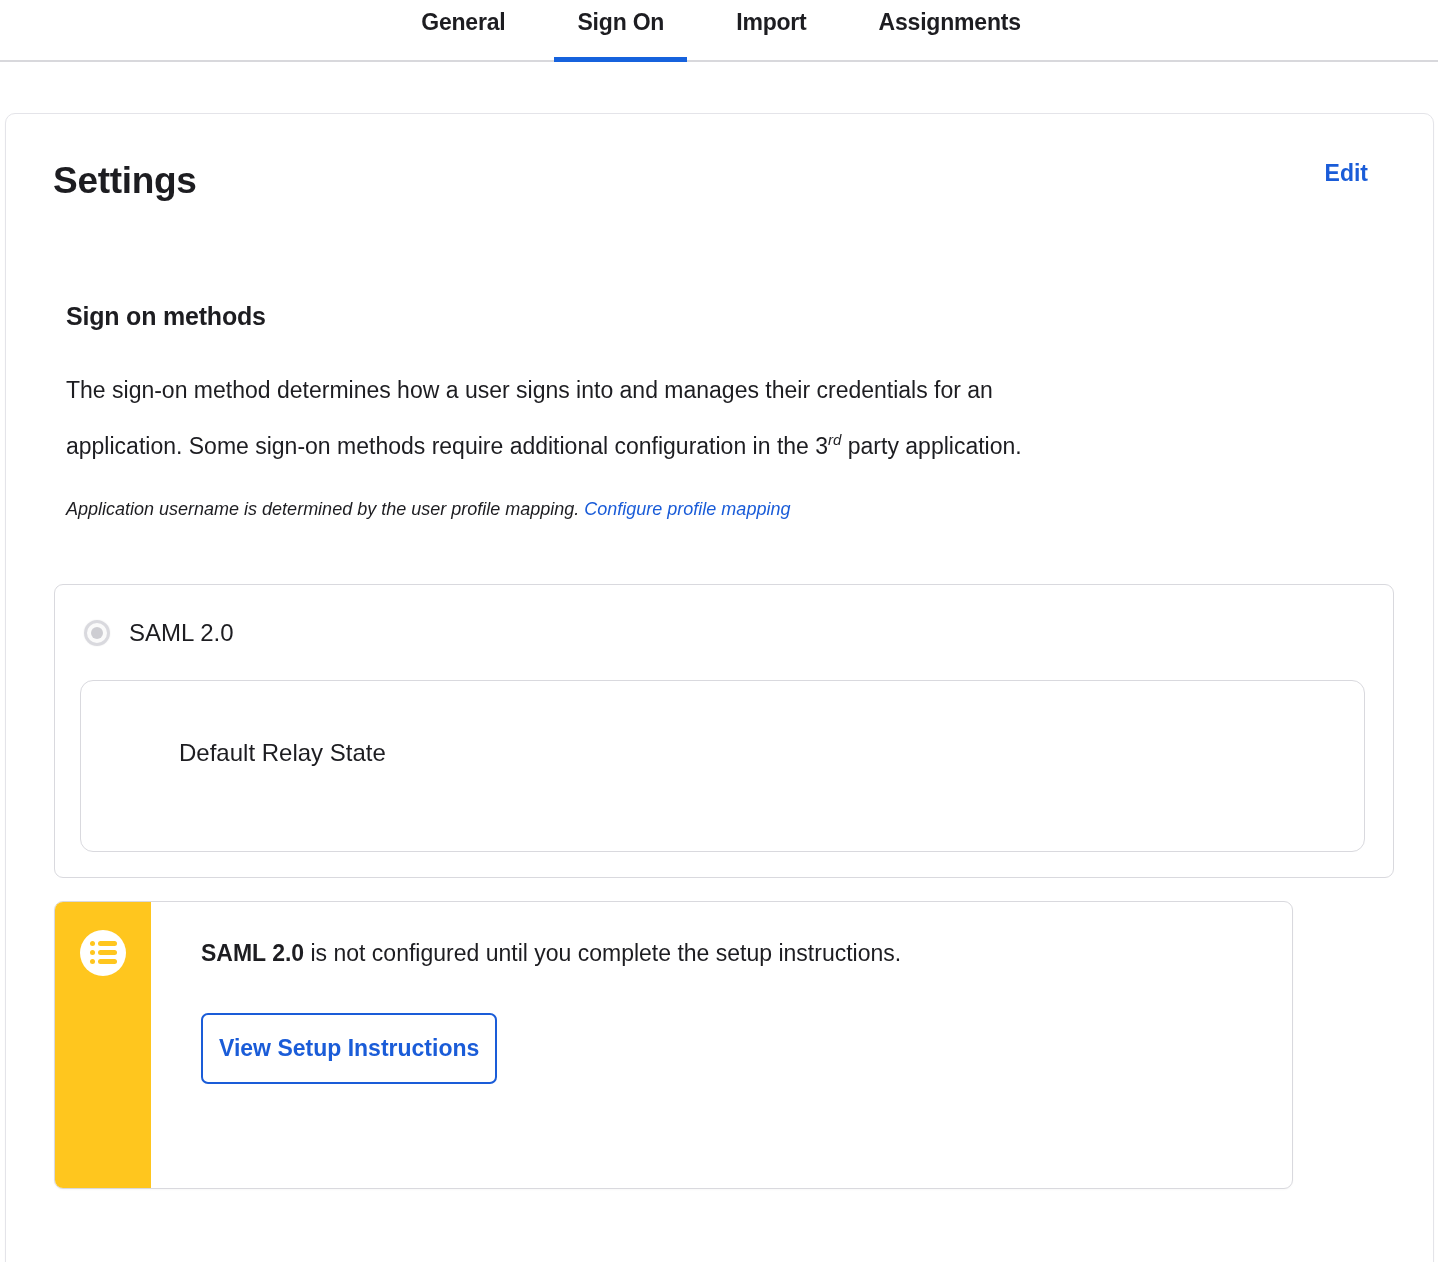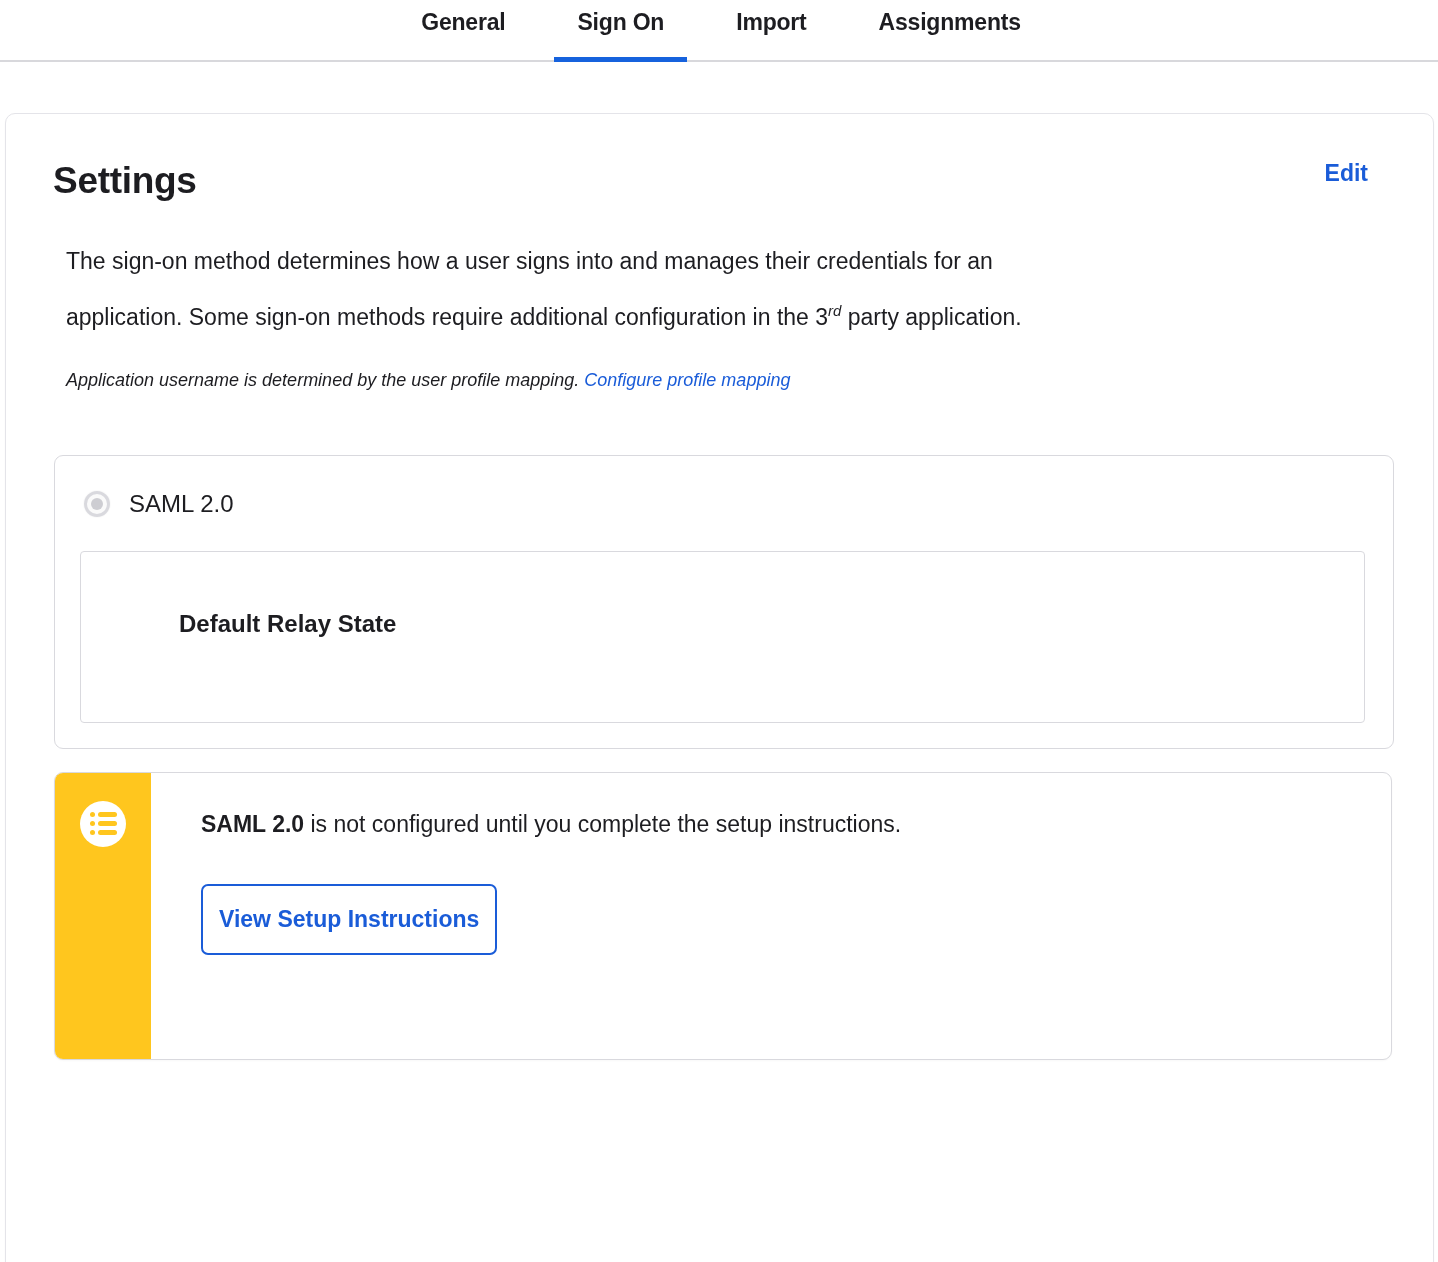--- a/index.html
+++ b/index.html
@@ -53,28 +53,27 @@
   .radio-outer {
     width:26px; height:26px; border-radius:50%;
     border:3px solid #d9d9de; background:#fafafa;
     display:flex; align-items:center; justify-content:center;
     box-shadow:0 0 0 1px rgba(0,0,0,0.02);
   }
   .radio-dot { width:12px; height:12px; border-radius:50%; background:#cdcdd2; }
   .radio-label { margin-left:19px; font-size:24px; }
   .relay-field {
     margin-top:33px; width:1285px; height:172px;
-    border:1px solid var(--box_border, #d9d9de); border-radius:4px;
+    border:1px solid var(--box_border, #d9d9de); border-radius:13px;
     padding:57px 0 0 98px;
-    font-weight:bold;
   }
   .relay-label { font-size:24px; line-height:30px; }
   
   .callout {
-    margin:23px 0 0 1px; width:1338px; height:288px;
+    margin:23px 0 0 1px; width:1239px; height:288px;
     border:1px solid var(--box_border, #dcdce1); border-radius:9px;
     background:#fff; display:flex; overflow:hidden;
     box-shadow:0 1px 2px rgba(0,0,0,0.03);
   }
   .callout-bar {
     width:96px; flex:0 0 96px; background:var(--warning_yellow, #ffc61e);
     display:flex; justify-content:center;
   }
   .callout-icon {
     margin-top:28px; width:46px; height:46px; border-radius:50%;
@@ -106,20 +105,21 @@
   <div class="tab">Assignments</div>
 </nav>
 
 <section class="card">
 
   <div class="card-header">
     <h2 class="card-title">Settings</h2>
     <a class="edit-link">Edit</a>
   </div>
 
+  <h3 class="section-heading">Sign on methods</h3>
 
   <p class="para1">
     <span class="line">The sign-on method determines how a user signs into and manages their credentials for an</span>
     <span class="line"><span>application. Some sign-on methods require additional configuration in the 3</span><sup>rd</sup><span> party application.</span></span>
   </p>
 
   <p class="para2"><span>Application username is determined by the user profile mapping. </span><a class="inline-link">Configure profile mapping</a></p>
 
   <div class="saml-box">
     <div class="radio-row">

